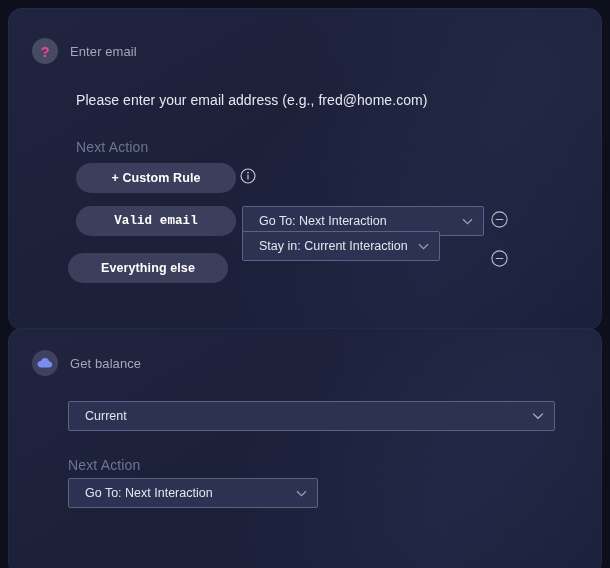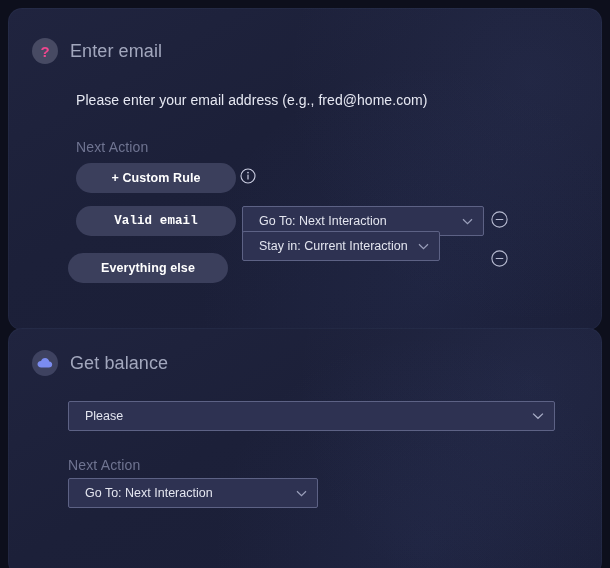--- a/index.html
+++ b/index.html
@@ -67,21 +67,21 @@
     color: #f0468f;
     font-size: 15px;
     font-weight: bold;
     line-height: 1;
     font-family: "Liberation Sans", sans-serif;
   }
   .badge .cloud-svg { display: block; }
 
   .card-title {
     color: #a2a7bd;
-    font-size: 18px;
+    font-size: 13px;
     letter-spacing: 0.1px;
     white-space: nowrap;
   }
 
   
   .desc {
     position: absolute;
     left: 68px;
     top: 84px;
     color: #e6e8f2;
@@ -228,21 +228,21 @@
     <div class="card-head">
       <span class="badge cloud">
         <svg class="cloud-svg" width="16" height="12" viewBox="0 0 16 12">
           <path d="M4.3 10.6h7.6c2 0 3.3-1.3 3.3-3 0-1.6-1.2-2.9-2.9-3-0.35-2.1-2.1-3.6-4.2-3.6-1.9 0-3.5 1.2-4.05 3C1.7 4.2 0.5 5.5 0.5 7.3c0 1.9 1.5 3.3 3.8 3.3z" fill="#7b8cf0"></path>
         </svg>
       </span>
       <span class="card-title">Get balance</span>
     </div>
 
     <div class="select" style="left:60px; top:73px; width:487px;">
-      <span class="sel-value">Please</span>
+      <span class="sel-value">Current</span>
       <svg class="chev" width="12" height="8" viewBox="0 0 11 7">
         <path d="M1 1.3 L5.5 5.6 L10 1.3" fill="none" stroke="#a8adc6" stroke-width="1.2"></path>
       </svg>
     </div>
 
     <div class="section-label" style="left:60px; top:129px;">Next Action</div>
 
     <div class="select" style="left:60px; top:150px; width:250px;">
       <span class="sel-value">Go To: Next Interaction</span>
       <svg class="chev" width="11" height="7" viewBox="0 0 11 7">

